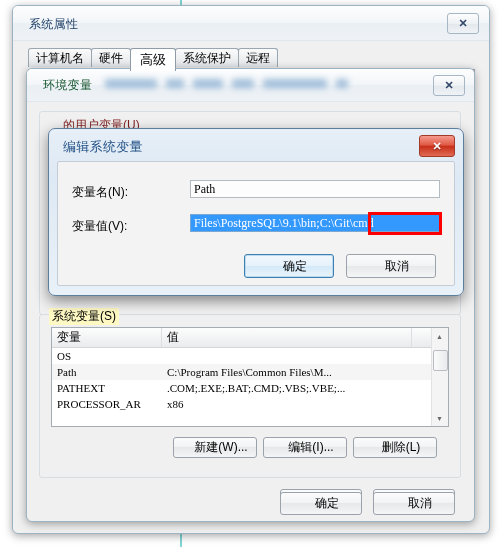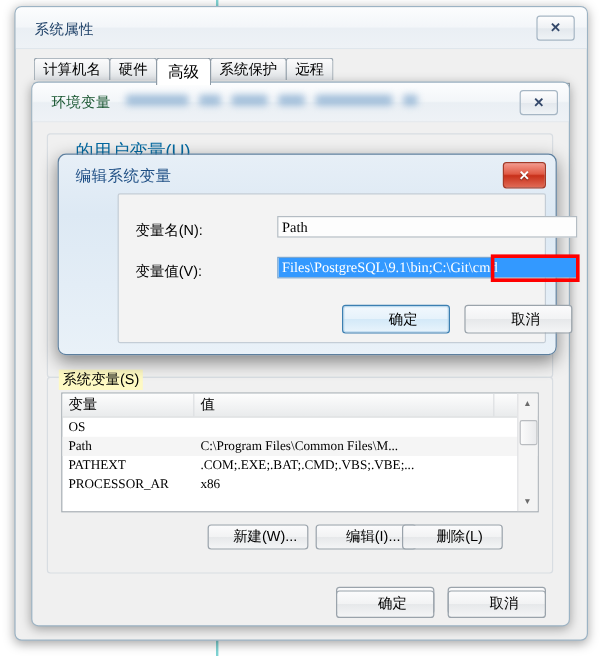--- a/index.html
+++ b/index.html
@@ -237,21 +237,20 @@
     background: linear-gradient(to bottom,#e7eff7 0%,#dde9f4 30%,#e9f1f8 100%);
     box-shadow: 0 5px 14px rgba(0,0,0,0.45);
     padding: 0;
   }
   .dlg-edit-inner {
     position: absolute;
     left: 8px; right: 8px; top: 32px; bottom: 9px;
     background: #f3f3f3;
     border: 1px solid #c4cdd6;
     border-radius: 2px;
-    margin-left: 41px;
   }
   .field-label {
     position: absolute;
     font-size: 12px;
     white-space: nowrap;
   }
   .textbox {
     position: absolute;
     height: 18px;
     border: 1px solid #b4bcc3;
@@ -284,22 +283,22 @@
   }
   .redbox {
     position: absolute;
     border: 3px solid #ff0000;
     box-sizing: border-box;
     pointer-events: none;
   }
 
   .static-occluded {
     position: absolute;
-    font-size: 15px;
-    color: #0369a1;
+    font-size: 12px;
+    color: #7f1d1d;
     white-space: nowrap;
   }
 </style>
 </head>
 <body>
 
 <div class="bg-bleed"></div>
 <div class="crop-line crop-top"></div>
 <div class="crop-line crop-bot"></div>
 
@@ -369,21 +368,21 @@
 
     <div class="vscroll">
       <div class="vs-arrow up">▲</div>
       <div class="vs-thumb"></div>
       <div class="vs-arrow down">▼</div>
     </div>
   </div>
 
   <div class="pbtn" style="left:146px; top:368px; width:84px;">新建(W)...</div>
   <div class="pbtn" style="left:236px; top:368px; width:84px;">编辑(I)...</div>
-  <div class="pbtn" style="left:308px; top:368px; width:84px;">删除(L)</div>
+  <div class="pbtn" style="left:326px; top:368px; width:84px;">删除(L)</div>
 
   <div class="pbtn" style="left:253px; top:420px; width:82px; height:23px; line-height:21px;"></div>
   <div class="pbtn" style="left:346px; top:420px; width:82px; height:23px; line-height:21px;"></div>
 </div>
 
 <div class="pbtn" style="left:280px; top:492px; width:82px; height:23px; line-height:21px;">确定</div>
 <div class="pbtn" style="left:373px; top:492px; width:82px; height:23px; line-height:21px;">取消</div>
 
 <div class="dlg-edit">
 

